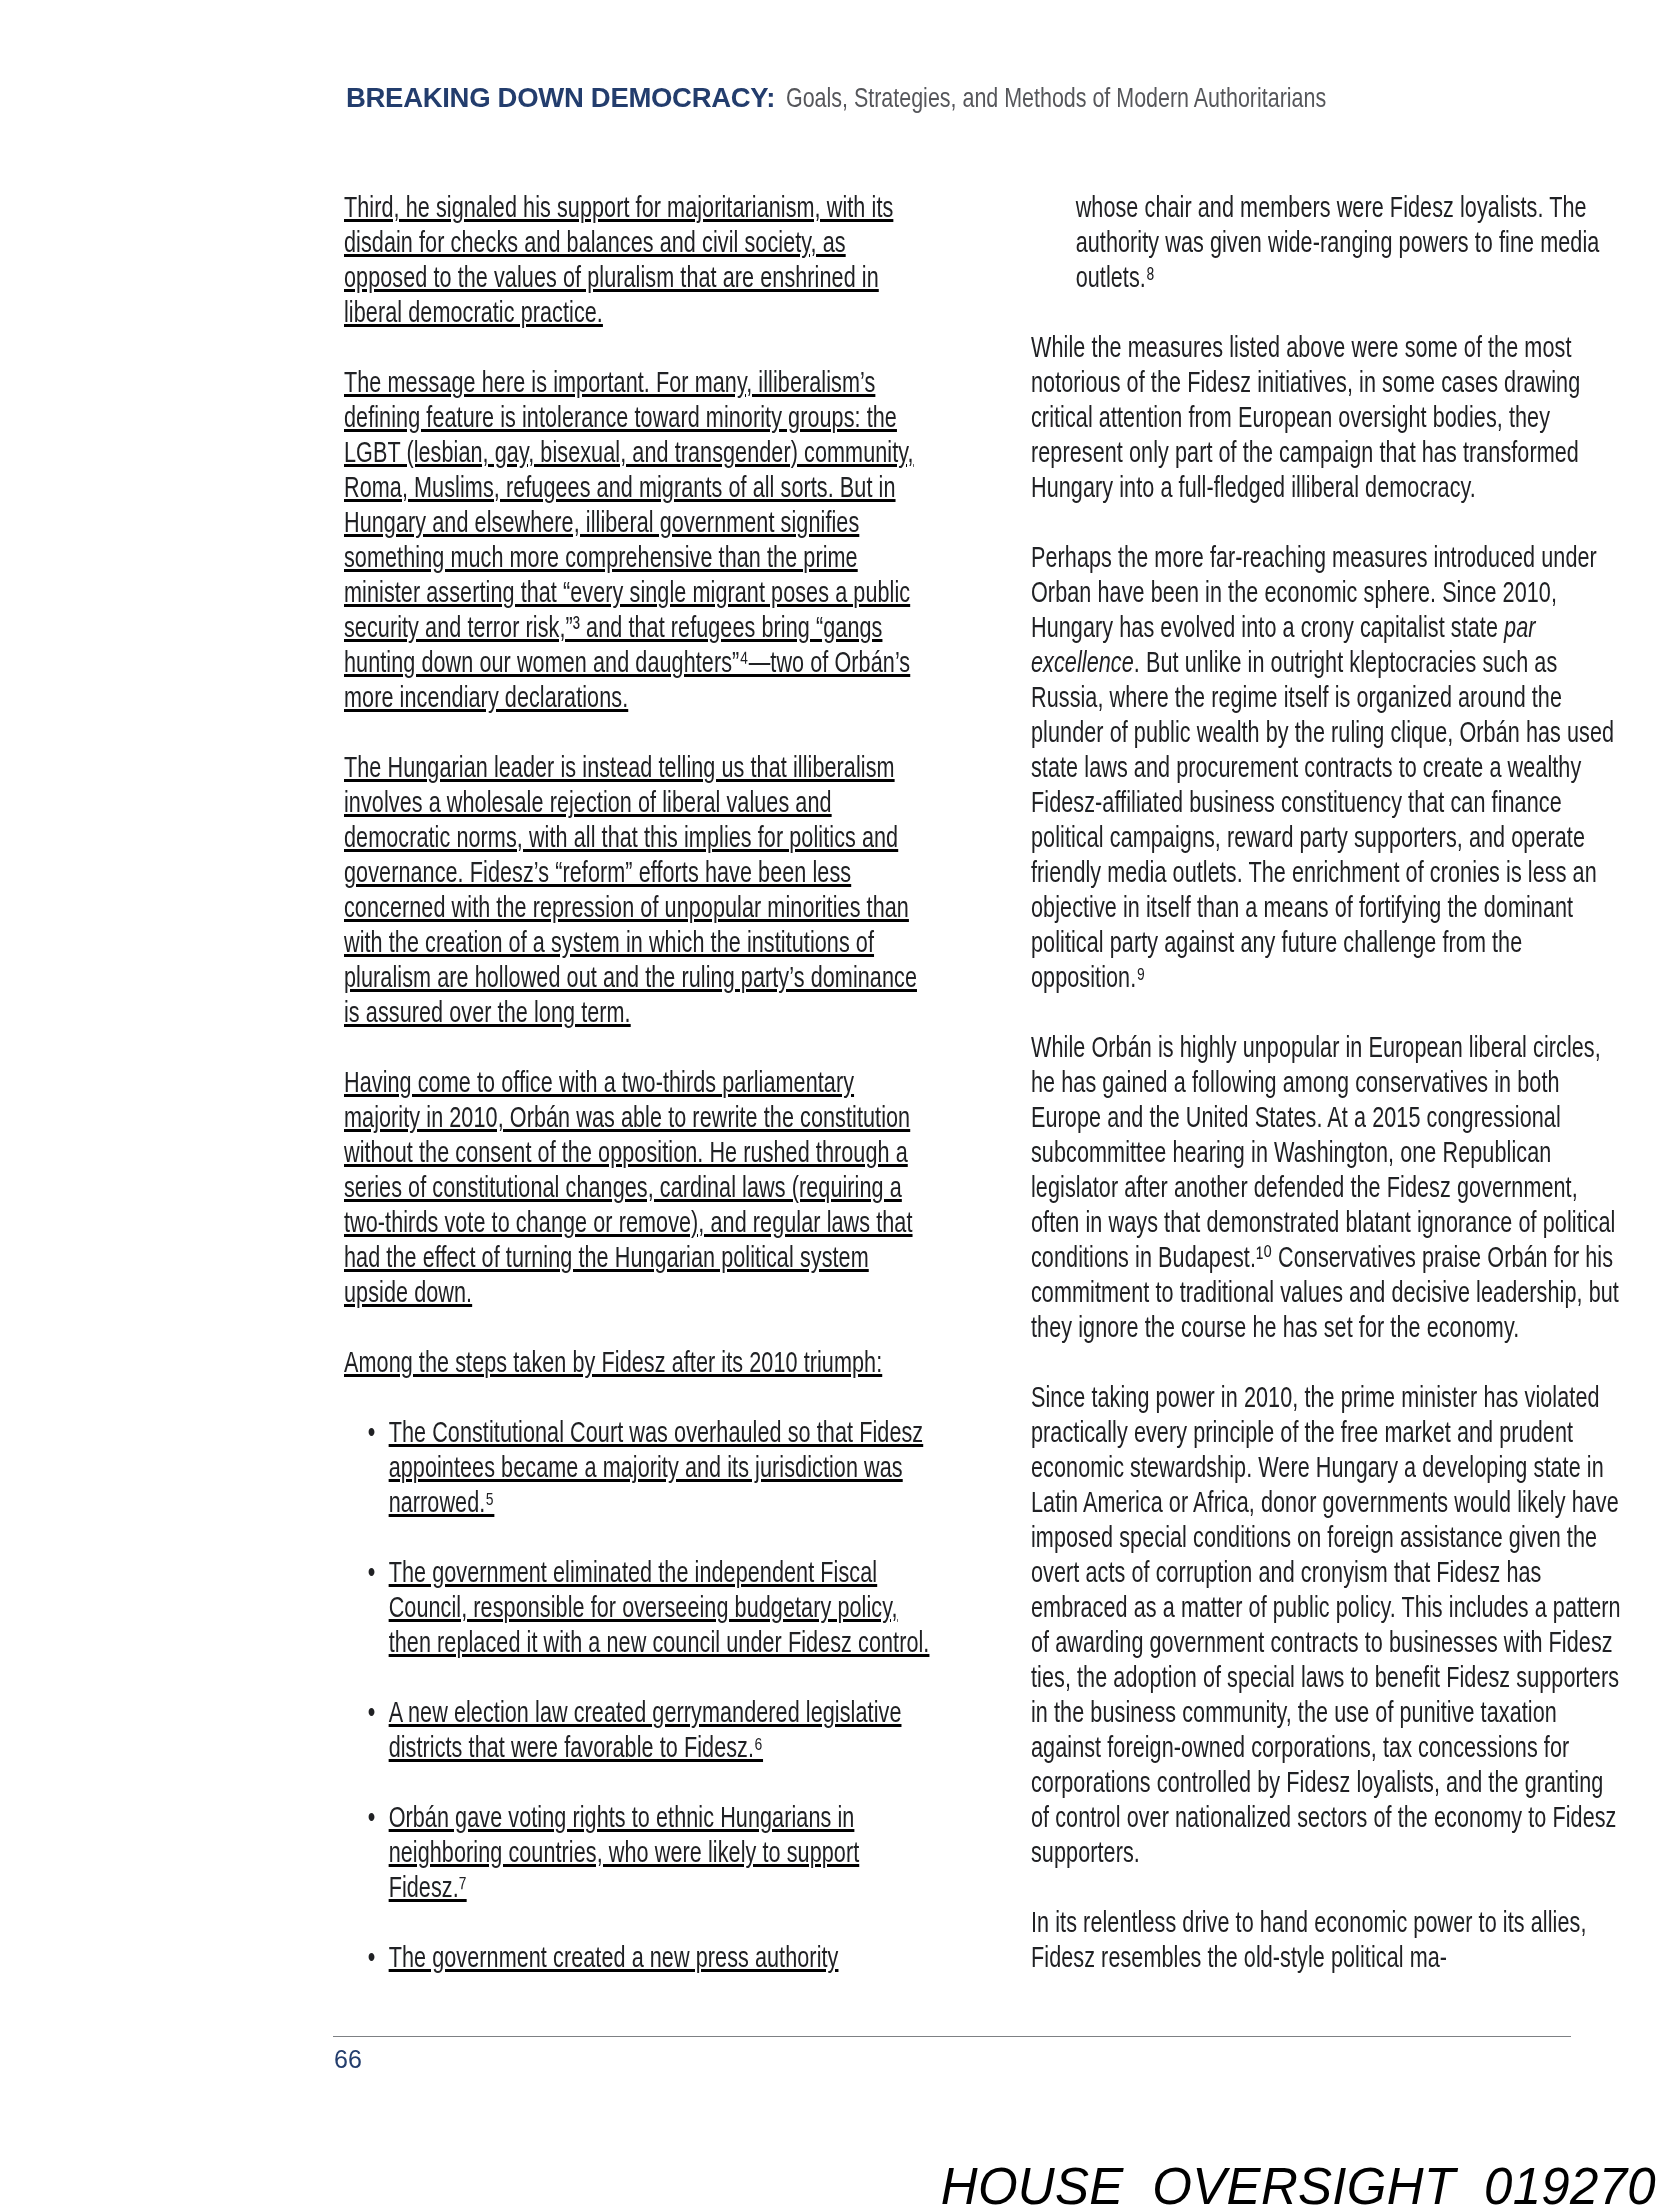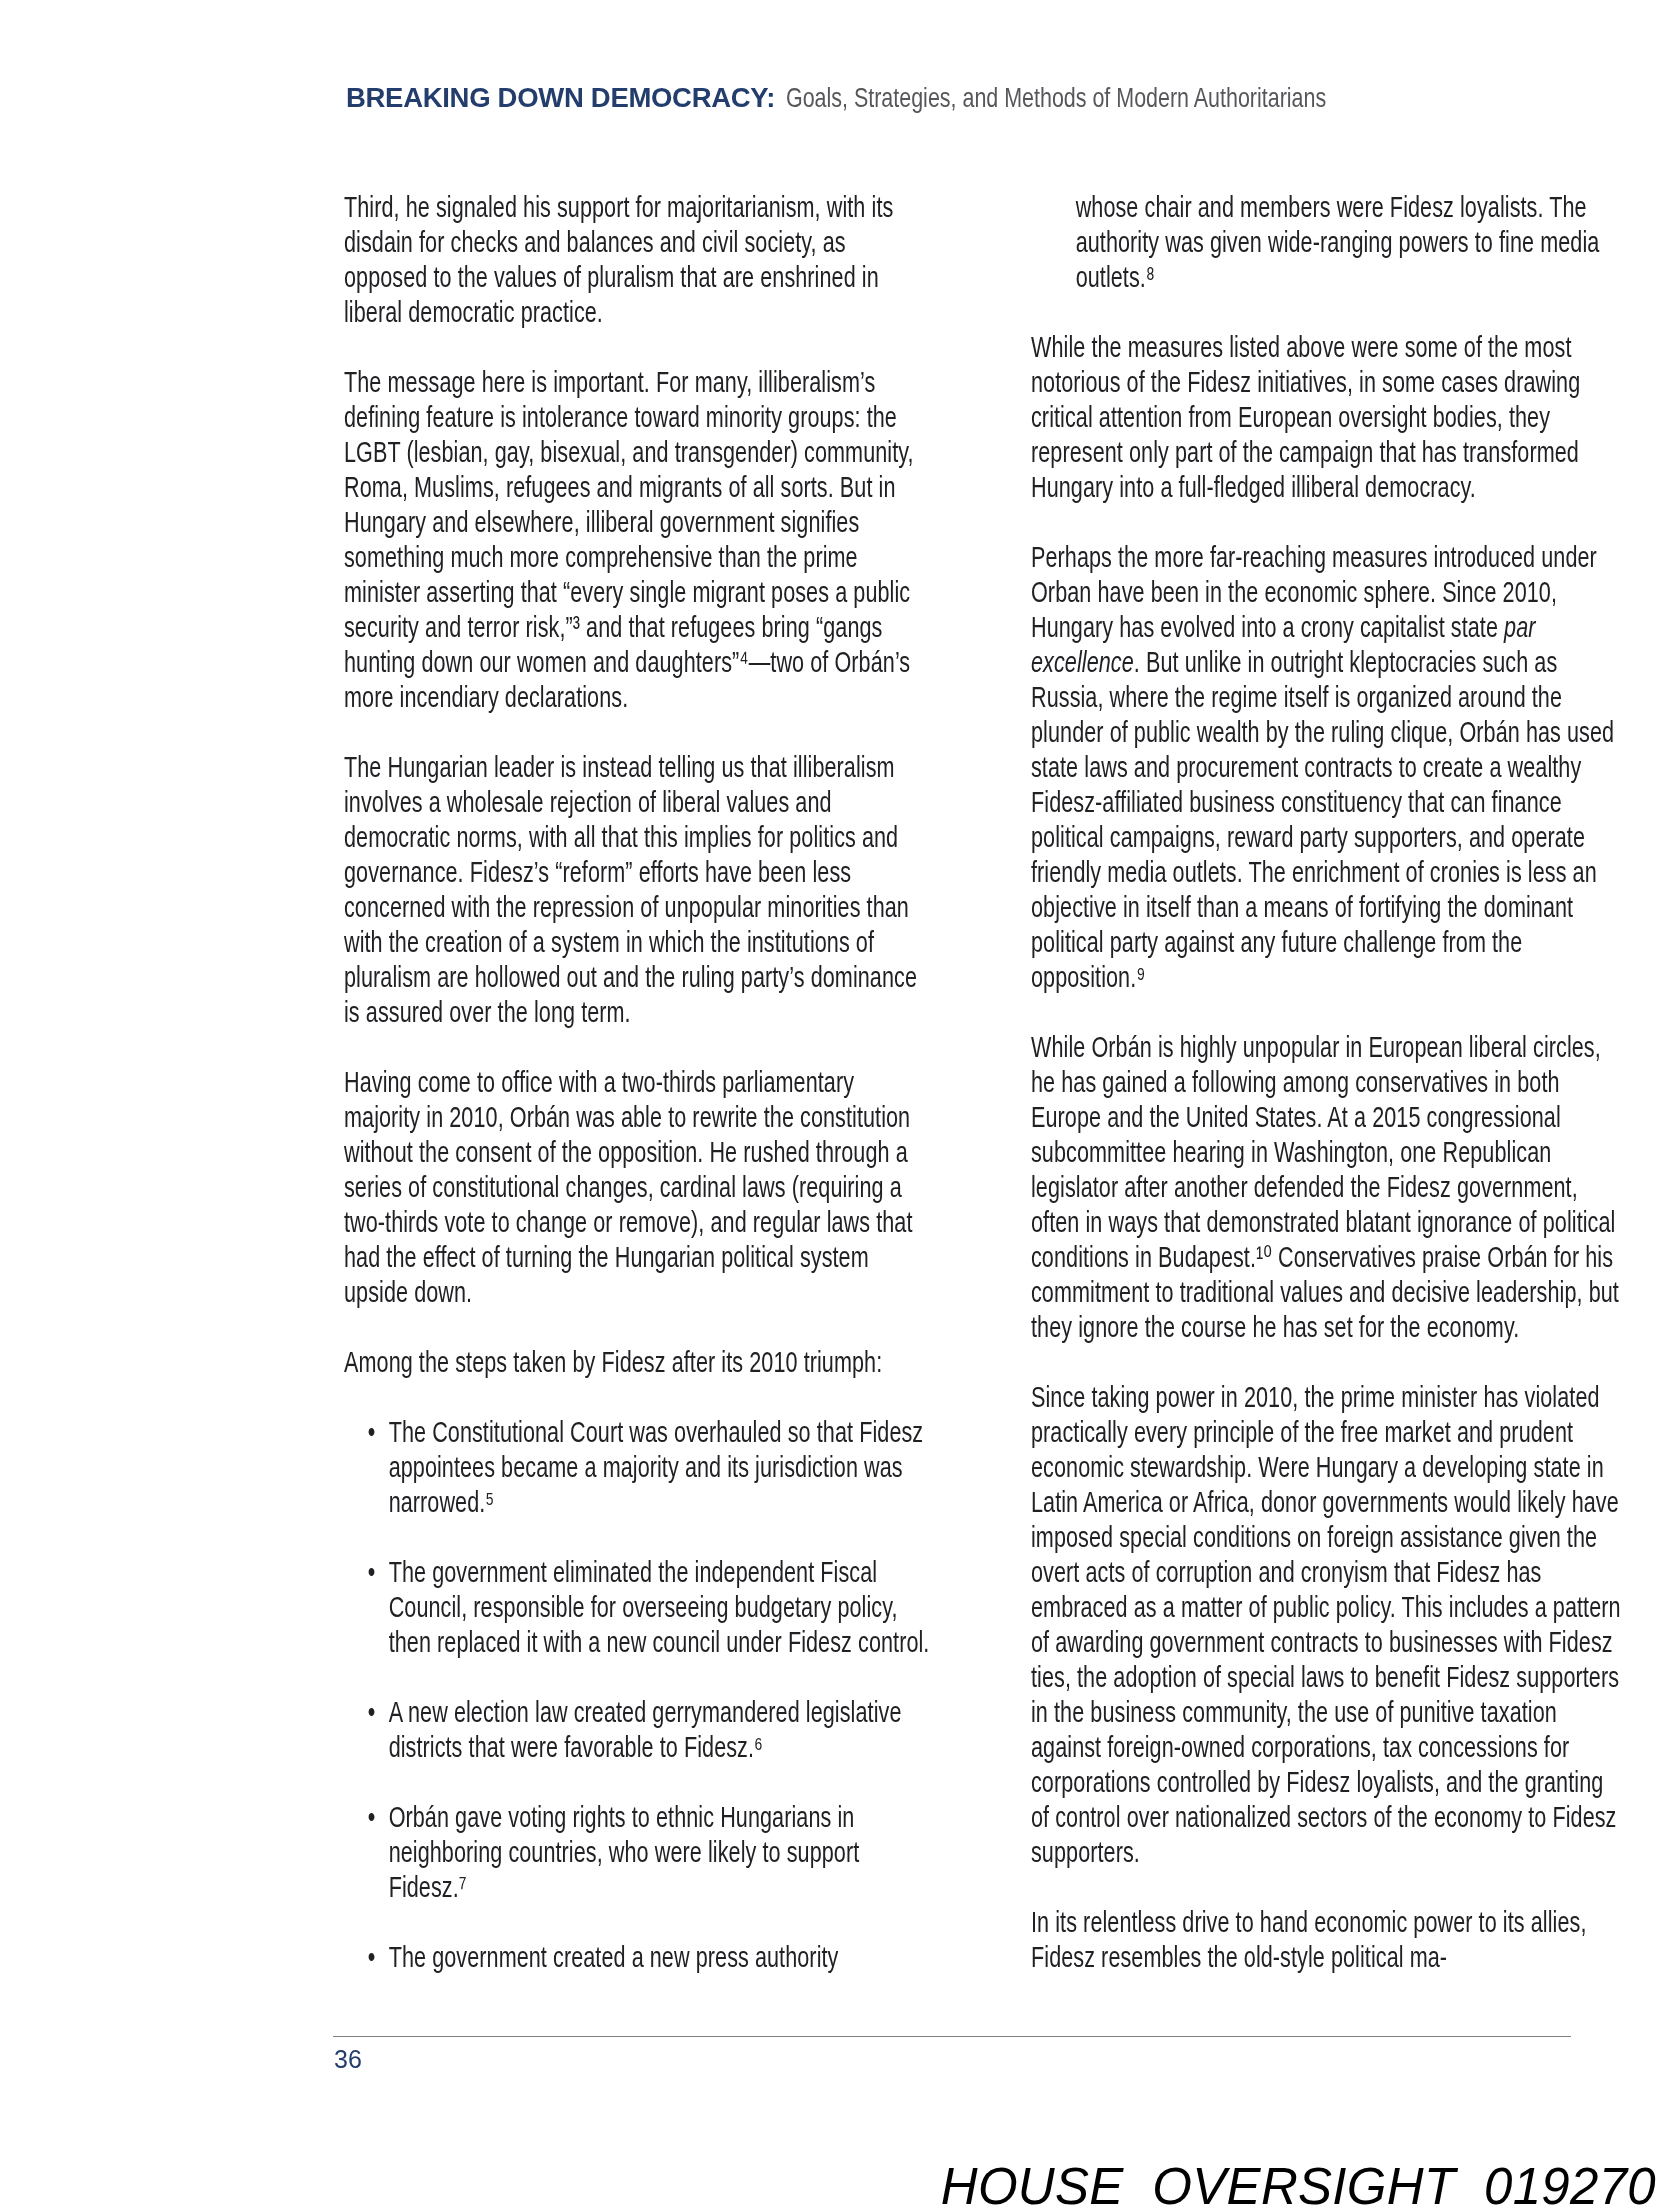--- a/index.html
+++ b/index.html
@@ -21,21 +21,21 @@
     font-size: 27.5px; font-weight: 700; color: #233d6d; letter-spacing: -0.3px;
   }
   .header-rest {
     display: inline-block; margin-left: 10.5px;
     font-size: 27.5px; font-weight: 400; color: #56575b;
     transform: scaleX(0.78); transform-origin: 0 100%;
   }
 
   
   .col { position: absolute; top: 189px; }
-  .col-left  { left: 344px;  width: 592px; }
+  .col-left  { left: 344px;  width: 592px; text-decoration: underline; }
   .col-right { left: 983px; width: 592px; margin-left: 48px; }
   .col-inner {
     width: 821px;
     transform: scaleX(0.72); transform-origin: 0 0;
     font-size: 30px; line-height: 35px; font-weight: 400;
     color: #202124; letter-spacing: 0.1px;
   }
   .col-inner p { margin: 0 0 35px 0; }
   .bullet { position: relative; padding-left: 62px; margin-bottom: 35px; }
   .bullet .marker { position: absolute; left: 33px; top: 0; }
@@ -102,17 +102,17 @@
       <p class="cont">whose chair and members were Fidesz loyalists. The authority was given wide-ranging powers to fine media outlets.⁸</p>
       <p>While the measures listed above were some of the most notorious of the Fidesz initiatives, in some cases drawing critical attention from European oversight bodies, they represent only part of the campaign that has transformed Hungary into a full-fledged illiberal democracy.</p>
       <p><span>Perhaps the more far-reaching measures introduced under Orban have been in the economic sphere. Since 2010, Hungary has evolved into a crony capitalist state </span><span class="ital">par excellence</span><span>. But unlike in outright kleptocracies such as Russia, where the regime itself is organized around the plunder of public wealth by the ruling clique, Orbán has used state laws and procurement contracts to create a wealthy Fidesz-affiliated business constituency that can finance political campaigns, reward party supporters, and operate friendly media outlets. The enrichment of cronies is less an objective in itself than a means of fortifying the dominant political party against any future challenge from the opposition.⁹</span></p>
       <p>While Orbán is highly unpopular in European liberal circles, he has gained a following among conservatives in both Europe and the United States. At a 2015 congressional subcommittee hearing in Washington, one Republican legislator after another defended the Fidesz government, often in ways that demonstrated blatant ignorance of political conditions in Budapest.¹⁰ Conservatives praise Orbán for his commitment to traditional values and decisive leadership, but they ignore the course he has set for the economy.</p>
       <p>Since taking power in 2010, the prime minister has violated practically every principle of the free market and prudent economic stewardship. Were Hungary a developing state in Latin America or Africa, donor governments would likely have imposed special conditions on foreign assistance given the overt acts of corruption and cronyism that Fidesz has embraced as a matter of public policy. This includes a pattern of awarding government contracts to businesses with Fidesz ties, the adoption of special laws to benefit Fidesz supporters in the business community, the use of punitive taxation against foreign-owned corporations, tax concessions for corporations controlled by Fidesz loyalists, and the granting of control over nationalized sectors of the economy to Fidesz supporters.</p>
       <p>In its relentless drive to hand economic power to its allies, Fidesz resembles the old-style political ma-</p>
     </div>
   </div>
 
   <div class="footer-rule"></div>
-  <div class="page-number">36</div>
+  <div class="page-number">66</div>
   <div class="stamp">HOUSE_OVERSIGHT_019270</div>
 
 </div>
 
 
 </body></html>

